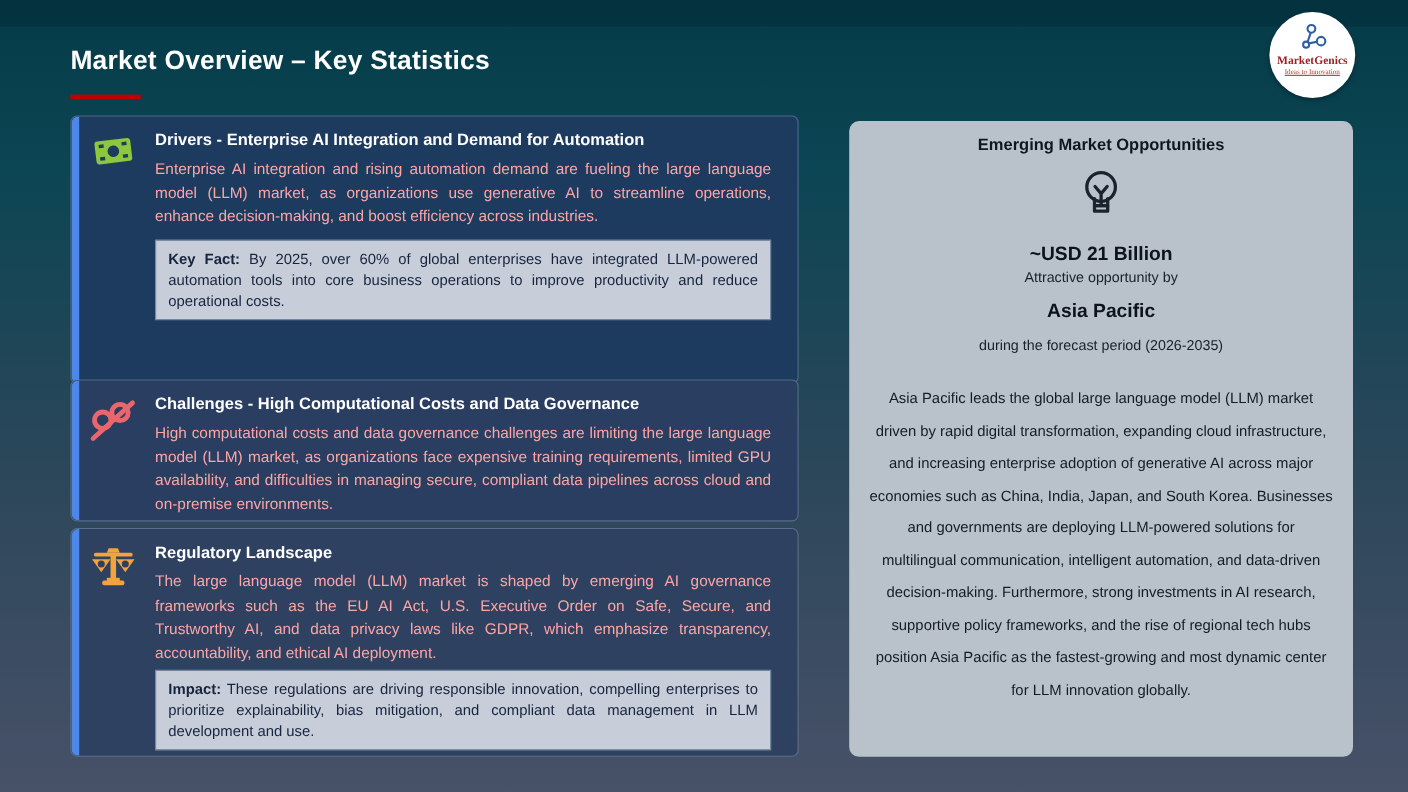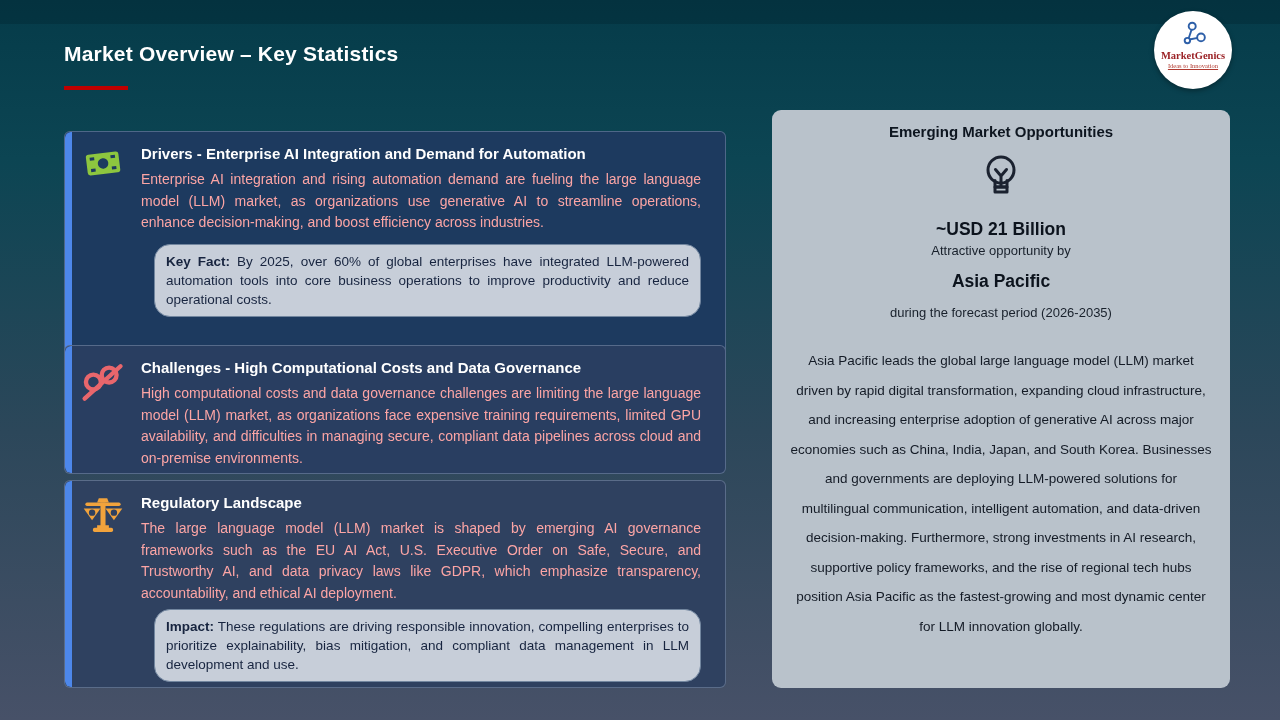--- a/index.html
+++ b/index.html
@@ -5,49 +5,49 @@
   * { margin:0; padding:0; box-sizing:border-box; }
   html,body { width:1280px; height:720px; }
   body { font-family:"Liberation Sans", sans-serif; }
 
   .slide { position:relative; width:1280px; height:720px; overflow:hidden;
     background:linear-gradient(180deg,#053b49 0%,#0c4553 22%,#2c475a 60%,#475168 100%); }
   .top-band { position:absolute; top:0; left:0; width:100%; height:24px;
     background:rgba(0,12,22,.18); }
 
   
-  .page-title { position:absolute; left:64px; top:42px; font-size:21px; font-weight:bold;
+  .page-title { position:absolute; left:64px; top:42px; font-size:24px; font-weight:bold;
     color:#ffffff; letter-spacing:.2px; }
   .title-underline { position:absolute; left:64px; top:86px; width:64px; height:4px;
     background:#c00000; }
 
   .logo { position:absolute; left:1154px; top:11px; width:78px; height:78px; border-radius:50%;
     background:#ffffff; box-shadow:0 2px 5px rgba(0,0,0,.35);
     display:flex; flex-direction:column; align-items:center; }
   .logo svg { margin-top:9px; }
   .logo-name { font-family:"Liberation Serif", serif; font-weight:bold; font-size:10.5px;
     color:#9b2226; line-height:11px; }
   .logo-tagline { font-family:"Liberation Serif", serif; font-size:6.5px; color:#b03a30;
     text-decoration:underline; margin-top:1px; }
 
   
   .card { position:absolute; left:64px; width:662px; border-radius:6px;
     border:1px solid rgba(173,190,214,.35); display:flex; overflow:hidden; }
   .card::before { content:""; position:absolute; left:0; top:0; bottom:0; width:7px;
     background:#4d87ea; border-radius:6px 0 0 6px; }
-  .card-1 { top:131px; height:244px; background:#1d3a5f; }
+  .card-1 { top:105px; height:244px; background:#1d3a5f; }
   .card-2 { top:345px; height:129px; background:#293e61; }
   .card-3 { top:480px; height:208px; background:#2f4160; }
   .card-icon-col { width:76px; flex:0 0 76px; display:flex; justify-content:center;
     padding-top:15px; }
   .card-content { flex:1; padding:13px 24px 10px 0; }
   .card-title { color:#ffffff; font-weight:bold; font-size:15px; margin-bottom:7px; }
   .card-body { color:#fca5a5; font-size:14px; line-height:21.5px; text-align:justify; }
-  .callout { margin-top:10px; background:#c7ced9; border:1px solid #72869f; border-radius:16px;
-    padding:7px 11px; color:#17243f; font-size:13.5px; line-height:19px; text-align:justify;margin-left:13px; }
+  .callout { margin-top:10px; background:#c7ced9; border:1px solid #72869f; border-radius:0;
+    padding:7px 11px; color:#17243f; font-size:13.5px; line-height:19px; text-align:justify; }
   .callout b { font-weight:bold; }
 
   
   .panel { position:absolute; left:772px; top:110px; width:458px; height:578px;
     background:#b9c2cb; border-radius:9px; text-align:center; color:#0e1620;
     padding:13px 18px 0 18px; }
   .panel-title { font-size:15px; font-weight:bold; }
   .panel-bulb { margin:13px auto 0 auto; width:48px; height:48px; }
   .panel-value { font-size:17.5px; font-weight:bold; margin-top:14px; color:#0c131d; }
   .panel-subtitle { font-size:13px; margin-top:3px; color:#18202b; }

